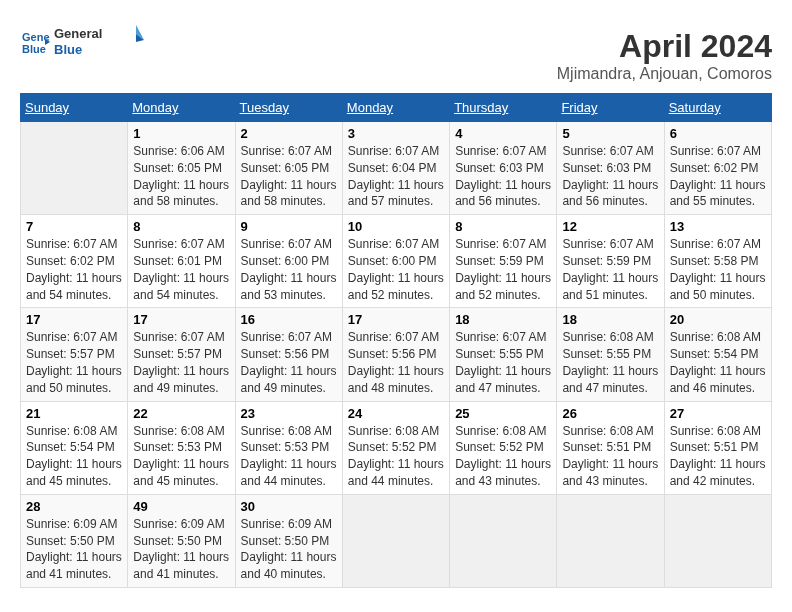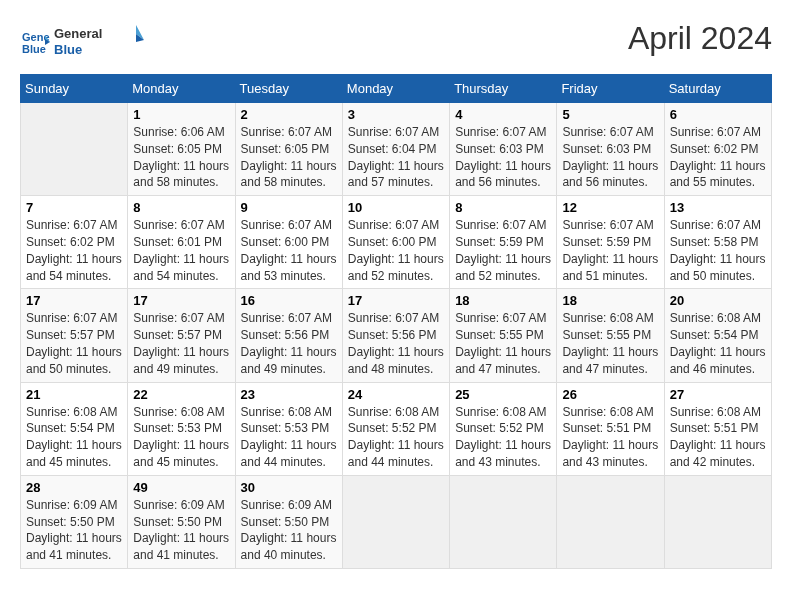--- a/index.html
+++ b/index.html
@@ -23,42 +23,44 @@
     .logo-icon {
       width: 30px;
       height: 30px;
       margin-right: 4px;
     }
     .title-area {
       text-align: right;
     }
     .month-title {
       font-size: 32px;
-      font-weight: normal;
+      font-weight: bold;
       color: #333;
+      margin-top: 8px;
     }
     .location {
       font-size: 16px;
       color: #555;
     }
     table {
       width: 100%;
       border-collapse: collapse;
       font-size: 11px;
     }
     thead tr {
       background-color: #1a5fa8;
       color: #fff;
     }
     thead th {
       padding: 6px 4px;
       text-align: left;
       font-size: 13px;
       font-weight: normal;
       border: 1px solid #1a5fa8;
+      text-decoration: underline;
     }
     tbody tr {
       vertical-align: top;
     }
     tbody tr:nth-child(odd) {
       background-color: #f9f9f9;
     }
     tbody tr:nth-child(even) {
       background-color: #ffffff;
     }
@@ -98,20 +100,21 @@
       <svg width="90" height="40" viewBox="0 0 90 40">
         <text x="0" y="18" font-size="13" font-weight="bold" fill="#333">General</text>
         <text x="0" y="34" font-size="13" font-weight="bold" fill="#1a5fa8">Blue</text>
         <polygon points="82,5 90,20 82,14" fill="#4a9fd4"></polygon>
         <polygon points="82,14 90,20 82,22" fill="#1a5fa8"></polygon>
       </svg>
     </div>
   </div>
   <div class="title-area">
     <div class="month-title">April 2024</div>
+    <div class="location">Mjimandra, Anjouan, Comoros</div>
   </div>
 </div>
 
 <table>
   <thead>
     <tr>
     <th>Sunday</th>
         <th>Monday</th>
         <th>Tuesday</th>
         <th>Monday</th>

